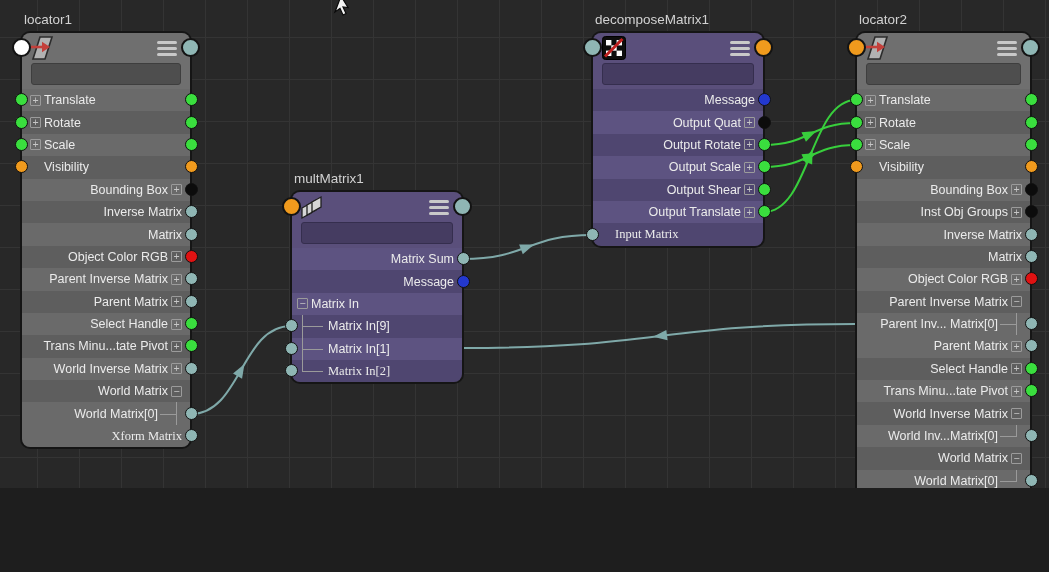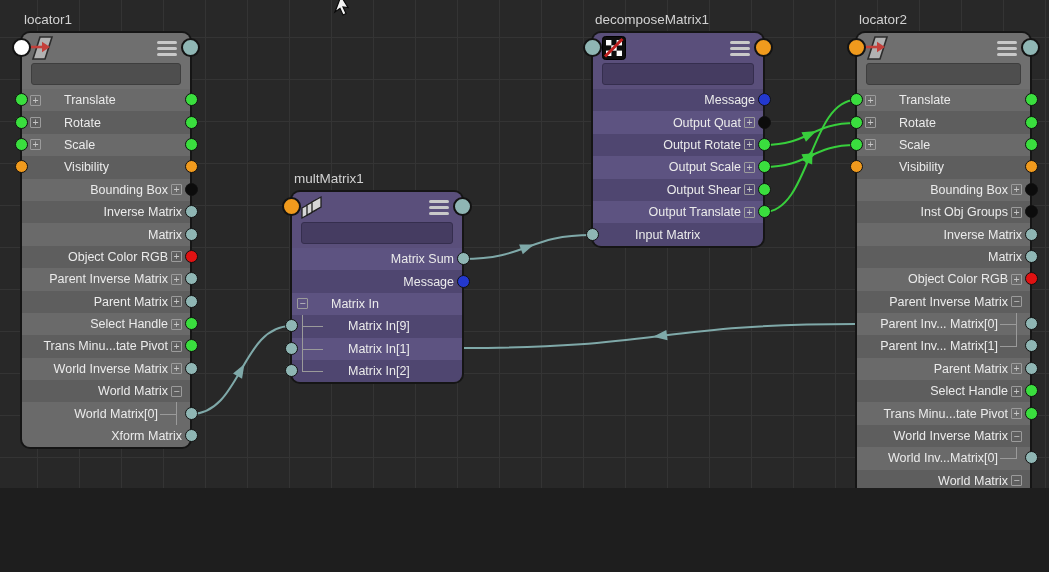--- a/index.html
+++ b/index.html
@@ -24,36 +24,36 @@
   .plug.pl{left:-10px;} .plug.pr{right:-10px;}
   .nicon{position:absolute;left:8px;top:2px;}
   .burger{position:absolute;right:13px;top:8px;width:20px;height:16px;}
   .burger div{height:3.2px;border-radius:1.6px;background:#c9c9c9;margin-bottom:2.6px;}
   .fieldwrap{padding:0 9px;}
   .field{height:20px;border-radius:3px;}
   .gray  .field{background:#4e4e4e;border:1px solid #3e3e3e;}
   .purple .field{background:#453c61;border:1px solid #352e4e;}
   .rows{position:relative;}
   .row{position:relative;height:22.4px;display:flex;align-items:center;white-space:nowrap;}
-  .row:last-child{border-radius:0 0 8px 8px;}
+  .row:last-child{border-radius:0 0 8px 8px;font-family:Liberation Serif, serif;}
   .gray  .row.lt{background:#6a6a6a;} .gray  .row.dk{background:#5e5e5e;}
   .purple .row.lt{background:#5d5381;} .purple .row.dk{background:#4f4670;}
   .row.L{justify-content:flex-start;padding-left:8px;}
   .row.R{justify-content:flex-end;padding-right:8px;}
   .row.L.minus{padding-left:5px;}
   .row.L.child{padding-left:36px;}
   .row.R.child{padding-right:32px;padding-left:35px;}
   .dot{position:absolute;width:11px;height:11px;border-radius:50%;border:1.8px solid #111;top:4.2px;z-index:12;}
   .dot.l{left:-7.5px;} .dot.r{right:-7.5px;}
   .box{display:inline-block;width:11px;height:11px;border:1px solid #9b9b9b;border-radius:1px;
        font-size:10.5px;line-height:9.5px;text-align:center;color:#c7c7c7;box-sizing:border-box;}
   .row.L .box{margin-right:3px;}
   .row.R .box{margin-left:3px;}
   .boxsp{display:inline-block;width:14px;height:11px;}
-  .lab{pointer-events:none;margin-left:20px;}
+  .lab{pointer-events:none;}
   .vline,.hstub{position:absolute;background:#9a9a9a;z-index:2;}
   .vline{width:1px;top:0;height:100%;}
   .vline.end{height:50%;}
   .row.L .vline{left:10px;} .row.R .vline{right:13px;}
   .hstub{height:1px;top:50%;}
   .row.L .hstub{left:10px;width:21px;} .row.R .hstub{right:13px;width:17px;}
   #cursor{position:absolute;left:330px;top:-4px;z-index:50;}
 </style>
 </head>
 <body>
@@ -370,26 +370,20 @@
         <div class="row R dk minus">
           <span class="lab">Parent Inverse Matrix</span>
           <span class="box">−</span>
         </div>
         <div class="row R lt child">
           <span class="vline"></span>
           <span class="hstub"></span>
           <span class="lab">Parent Inv... Matrix[0]</span>
           <span class="dot r" style="background: rgb(143, 182, 180);"></span>
         </div>
-        <div class="row R dk child">
-          <span class="vline end"></span>
-          <span class="hstub"></span>
-          <span class="lab">Parent Inv... Matrix[1]</span>
-          <span class="dot r" style="background: rgb(143, 182, 180);"></span>
-        </div>
         <div class="row R lt">
           <span class="lab">Parent Matrix</span>
           <span class="box">+</span>
           <span class="dot r" style="background: rgb(143, 182, 180);"></span>
         </div>
         <div class="row R dk">
           <span class="lab">Select Handle</span>
           <span class="box">+</span>
           <span class="dot r" style="background: rgb(58, 222, 62);"></span>
         </div>

